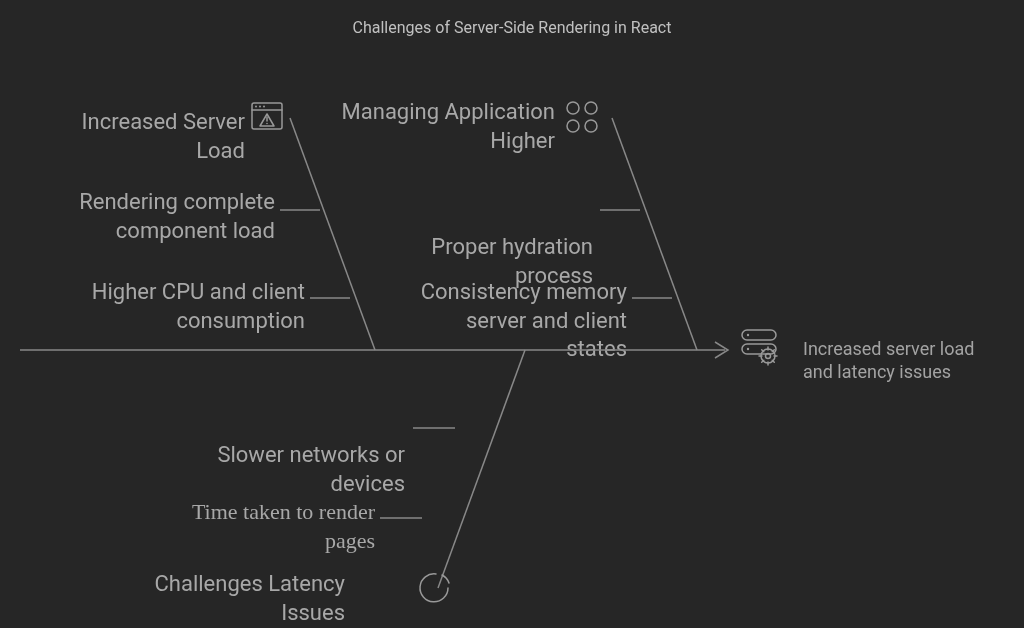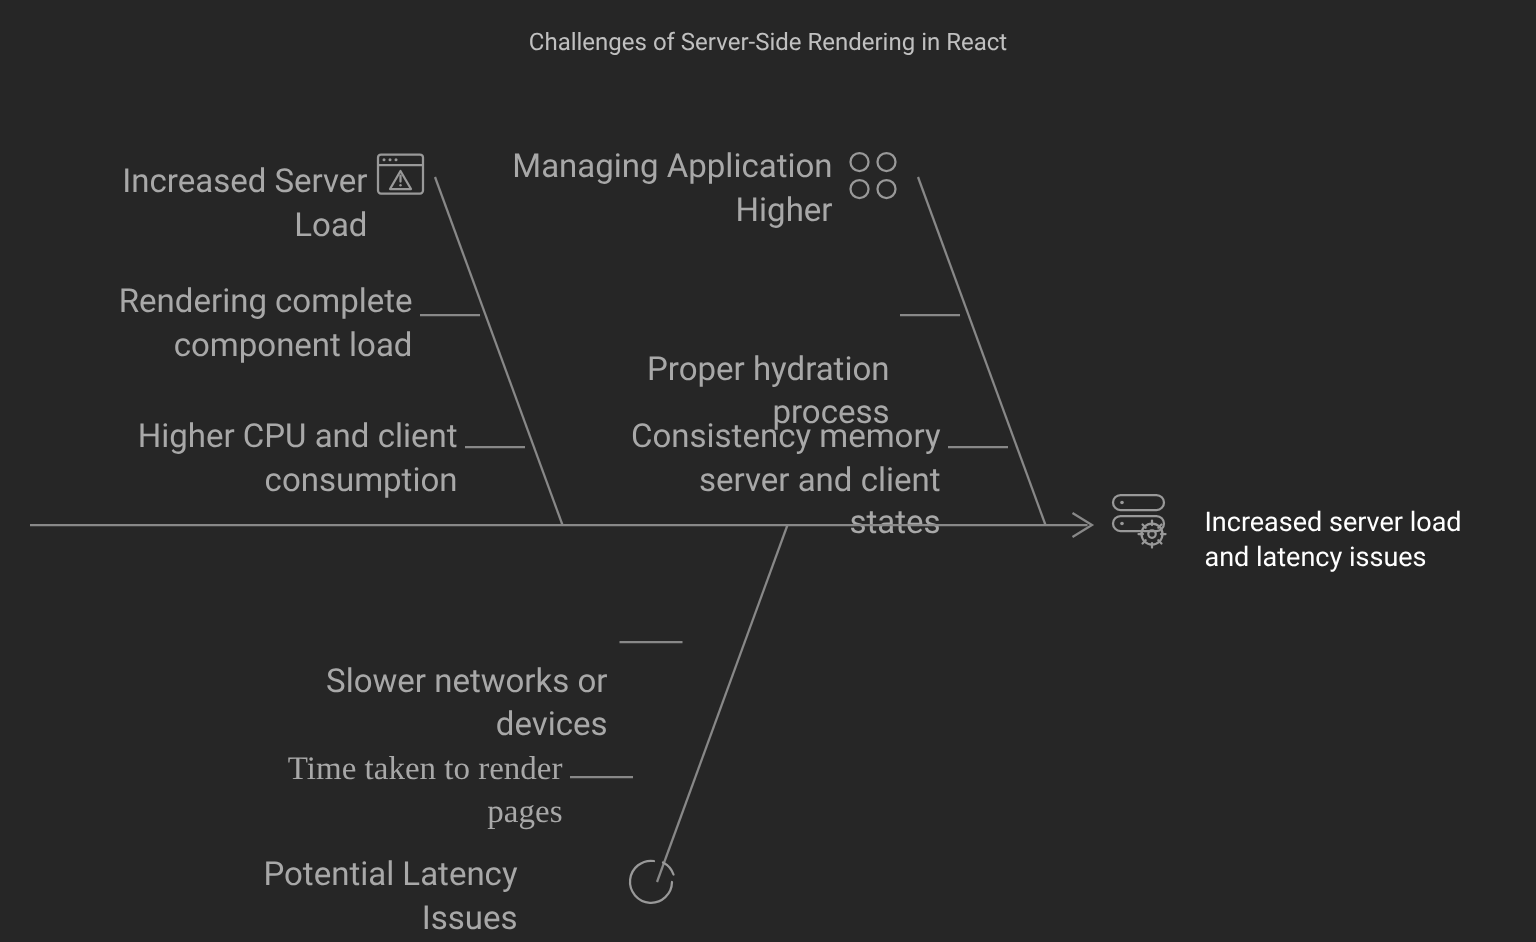--- a/index.html
+++ b/index.html
@@ -26,21 +26,21 @@
     position: absolute;
     font-size: 22px;
     line-height: 1.3;
     color: #a8a8a8;
     text-align: right;
   }
   .result-label {
     position: absolute;
     font-size: 18px;
     line-height: 1.3;
-    color: #ffffff;
+    color: #a3a3a3;
     text-align: left;
   }
   svg.diagram {
     position: absolute;
     top: 0;
     left: 0;
     width: 1024px;
     height: 628px;
   }
   .stroke {
@@ -64,21 +64,21 @@
 <div class="label" style="top:108px; left:30px; width:215px;">Increased Server Load</div>
 <div class="label" style="top:188px; left:60px; width:215px;">Rendering complete component load</div>
 <div class="label" style="top:278px; left:90px; width:215px;">Higher CPU and client consumption</div>
 
 <div class="label" style="top:98px; left:340px; width:215px;">Managing Application Higher</div>
 <div class="label" style="top:188px; left:378px; width:215px;margin-top:45px;">Proper hydration process</div>
 <div class="label" style="top:278px; left:412px; width:215px;">Consistency memory server and client states</div>
 
 <div class="label" style="top:405px; left:190px; width:215px;margin-top:36px;">Slower networks or devices</div>
 <div class="label" style="top:498px; left:160px; width:215px;font-family:Liberation Serif, serif;">Time taken to render pages</div>
-<div class="label" style="top:570px; left:130px; width:215px;">Potential Latency Issues</div>
+<div class="label" style="top:570px; left:130px; width:215px;">Challenges Latency Issues</div>
 
 <div class="result-label" style="top:337px; left:803px; width:200px;">Increased server load and latency issues</div>
 
 <svg class="diagram">
 
   <line class="stroke" x1="20" y1="350" x2="725" y2="350"></line>
   <path class="stroke" d="M 715 342 L 728 350 L 715 358"></path>
 
   <line class="stroke" x1="290" y1="118" x2="375" y2="350"></line>
 

